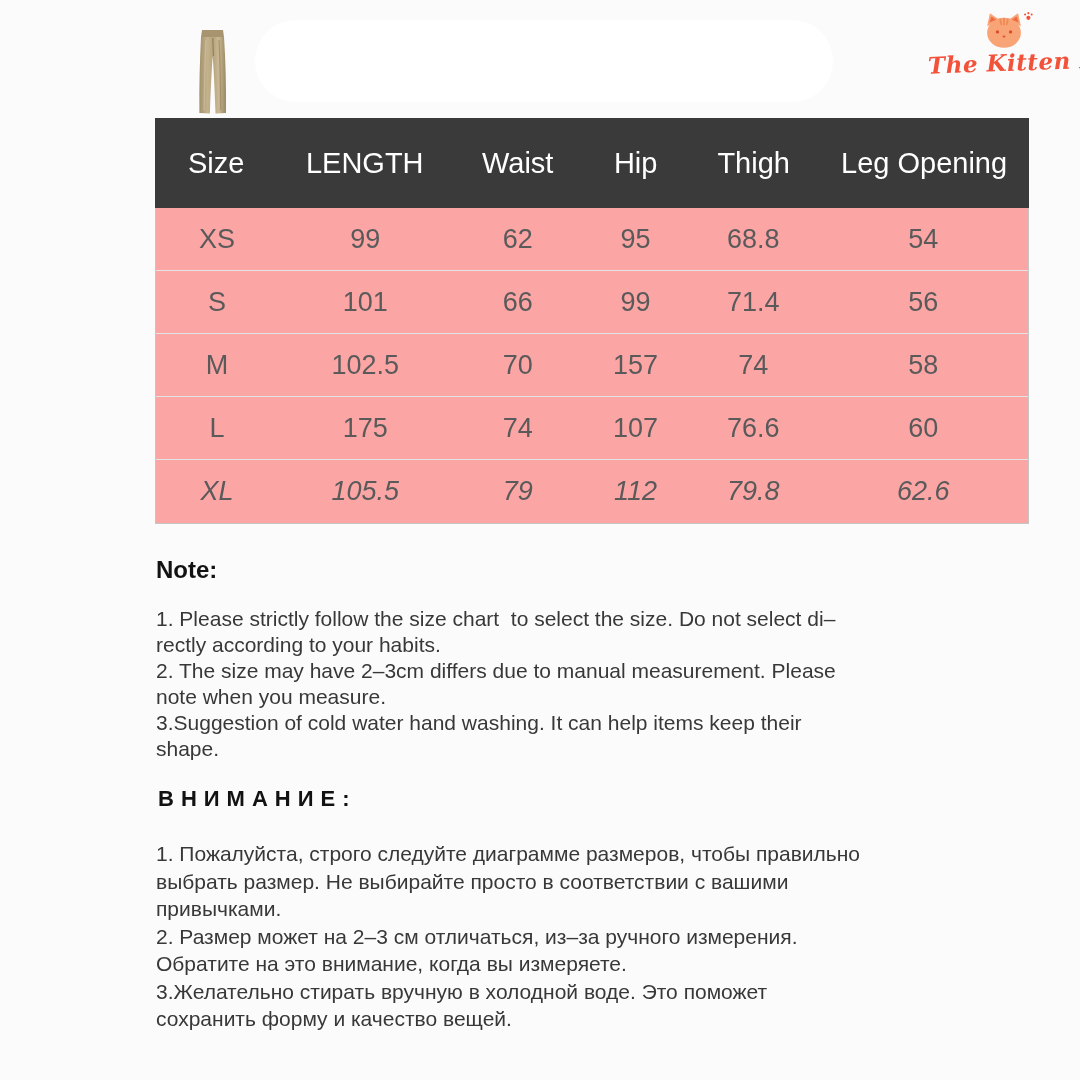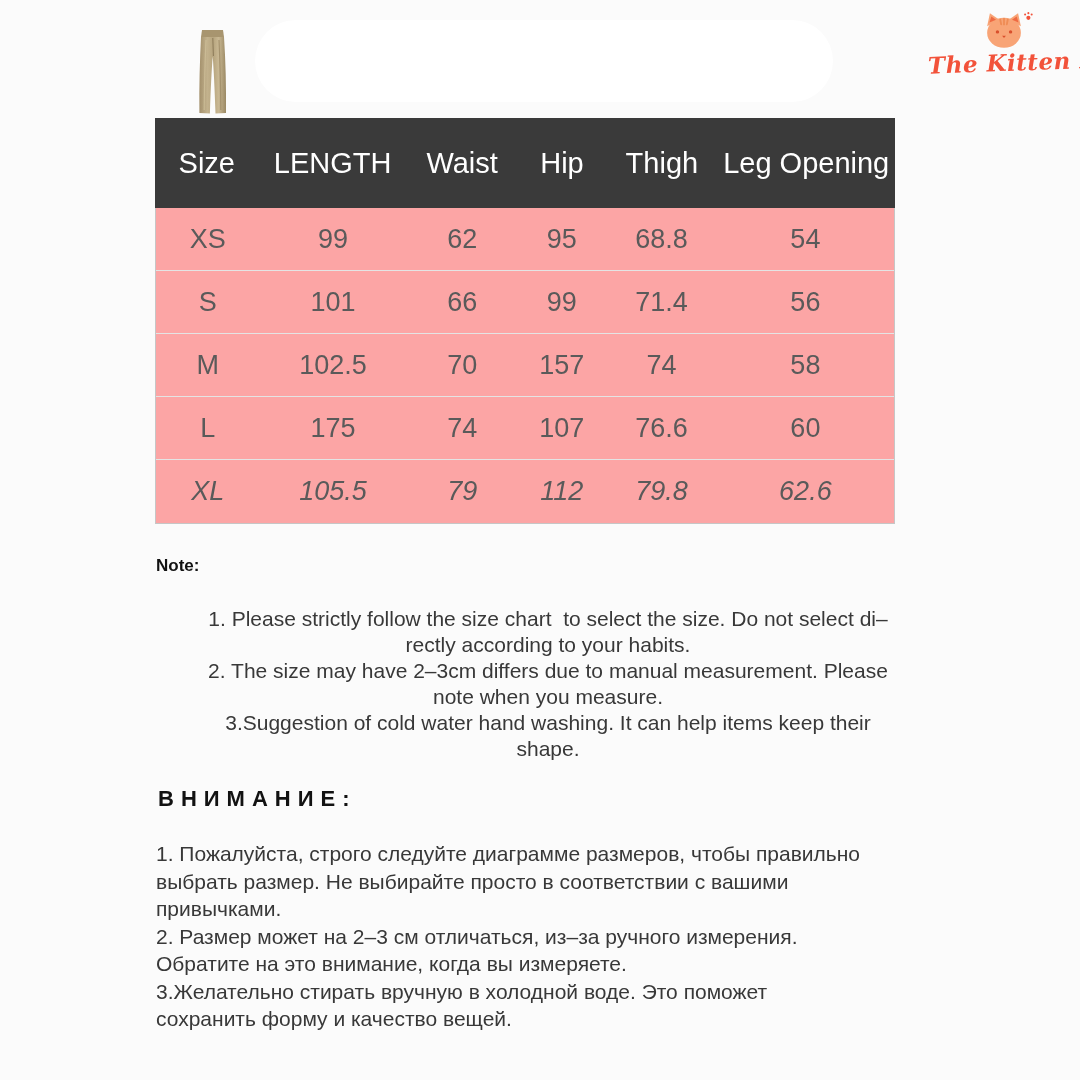--- a/index.html
+++ b/index.html
@@ -24,21 +24,21 @@
   .logo{
     position:absolute;left:928px;top:10px;width:152px;text-align:center;
   }
   .logo svg{display:block;margin:0 auto;}
   .brand{
     font-family:"DejaVu Serif", serif;font-style:italic;font-weight:bold;
     font-size:23px;line-height:25px;color:#f2523a;
     transform:rotate(-2deg);letter-spacing:0.5px;white-space:nowrap;
   }
   
-  .tbl{position:absolute;left:155px;top:118px;width:740px;}
+  .tbl{position:absolute;left:155px;top:118px;width:874px;}
   .thead{
     display:grid;grid-template-columns:14% 20% 15% 12% 15% 24%;
     height:90px;align-items:center;
     background:#3a3a3a;color:#ffffff;font-size:29px;
   }
   .tbody{
     background:#fca5a5;
     border-left:1px solid #c6c6c6;border-right:1px solid #c6c6c6;
     border-bottom:1px solid #c6c6c6;
   }
@@ -46,25 +46,25 @@
     display:grid;grid-template-columns:14% 20% 15% 12% 15% 24%;
     height:62px;align-items:center;
     font-size:27px;color:#5a5a5a;
     border-bottom:1px solid #e4e4e4;
   }
   .trow:last-child{border-bottom:none;height:63px;font-style:italic;}
   .c{text-align:center;}
   
   .note-title{
     position:absolute;left:156px;top:556px;
-    font-size:17px;font-weight:700;color:#121212;
+    font-size:24px;font-weight:700;color:#121212;
   }
   .note-body{
     position:absolute;left:156px;top:606px;width:784px;
-    font-size:21px;line-height:26px;color:#383838;text-align:center;
+    font-size:21px;line-height:26px;color:#383838;
   }
   .warn-title{
     position:absolute;left:158px;top:786px;
     font-size:22px;font-weight:700;color:#121212;letter-spacing:7px;
   }
   .warn-body{
     position:absolute;left:156px;top:840px;width:784px;
     font-size:21px;line-height:27.5px;color:#383838;
   }
   .para{white-space:pre-wrap;margin:0;}

